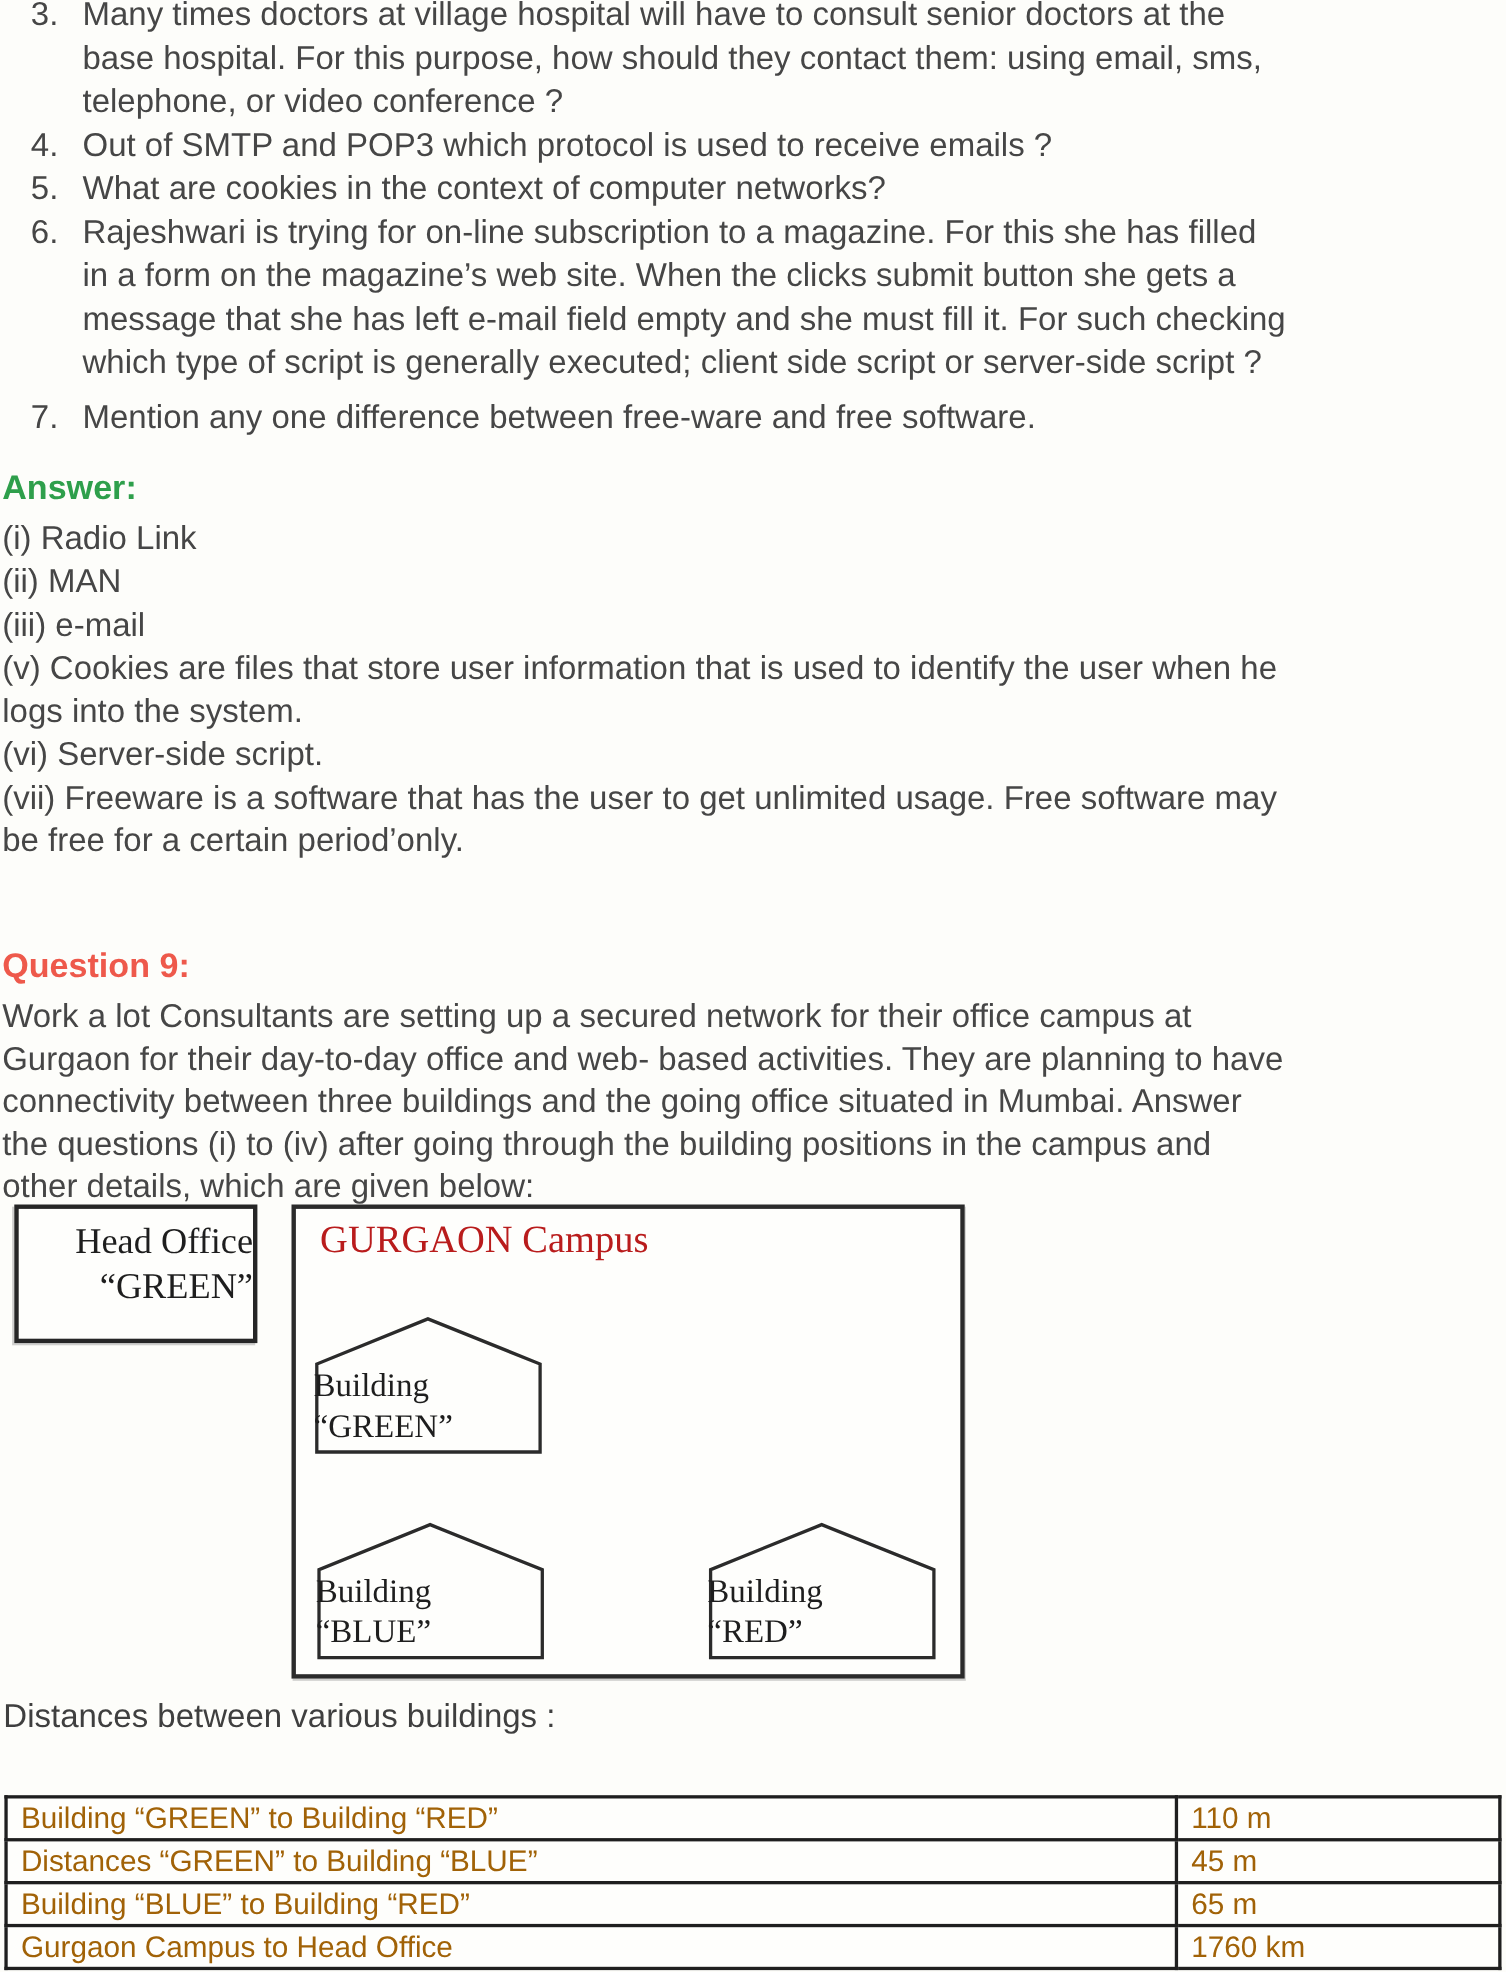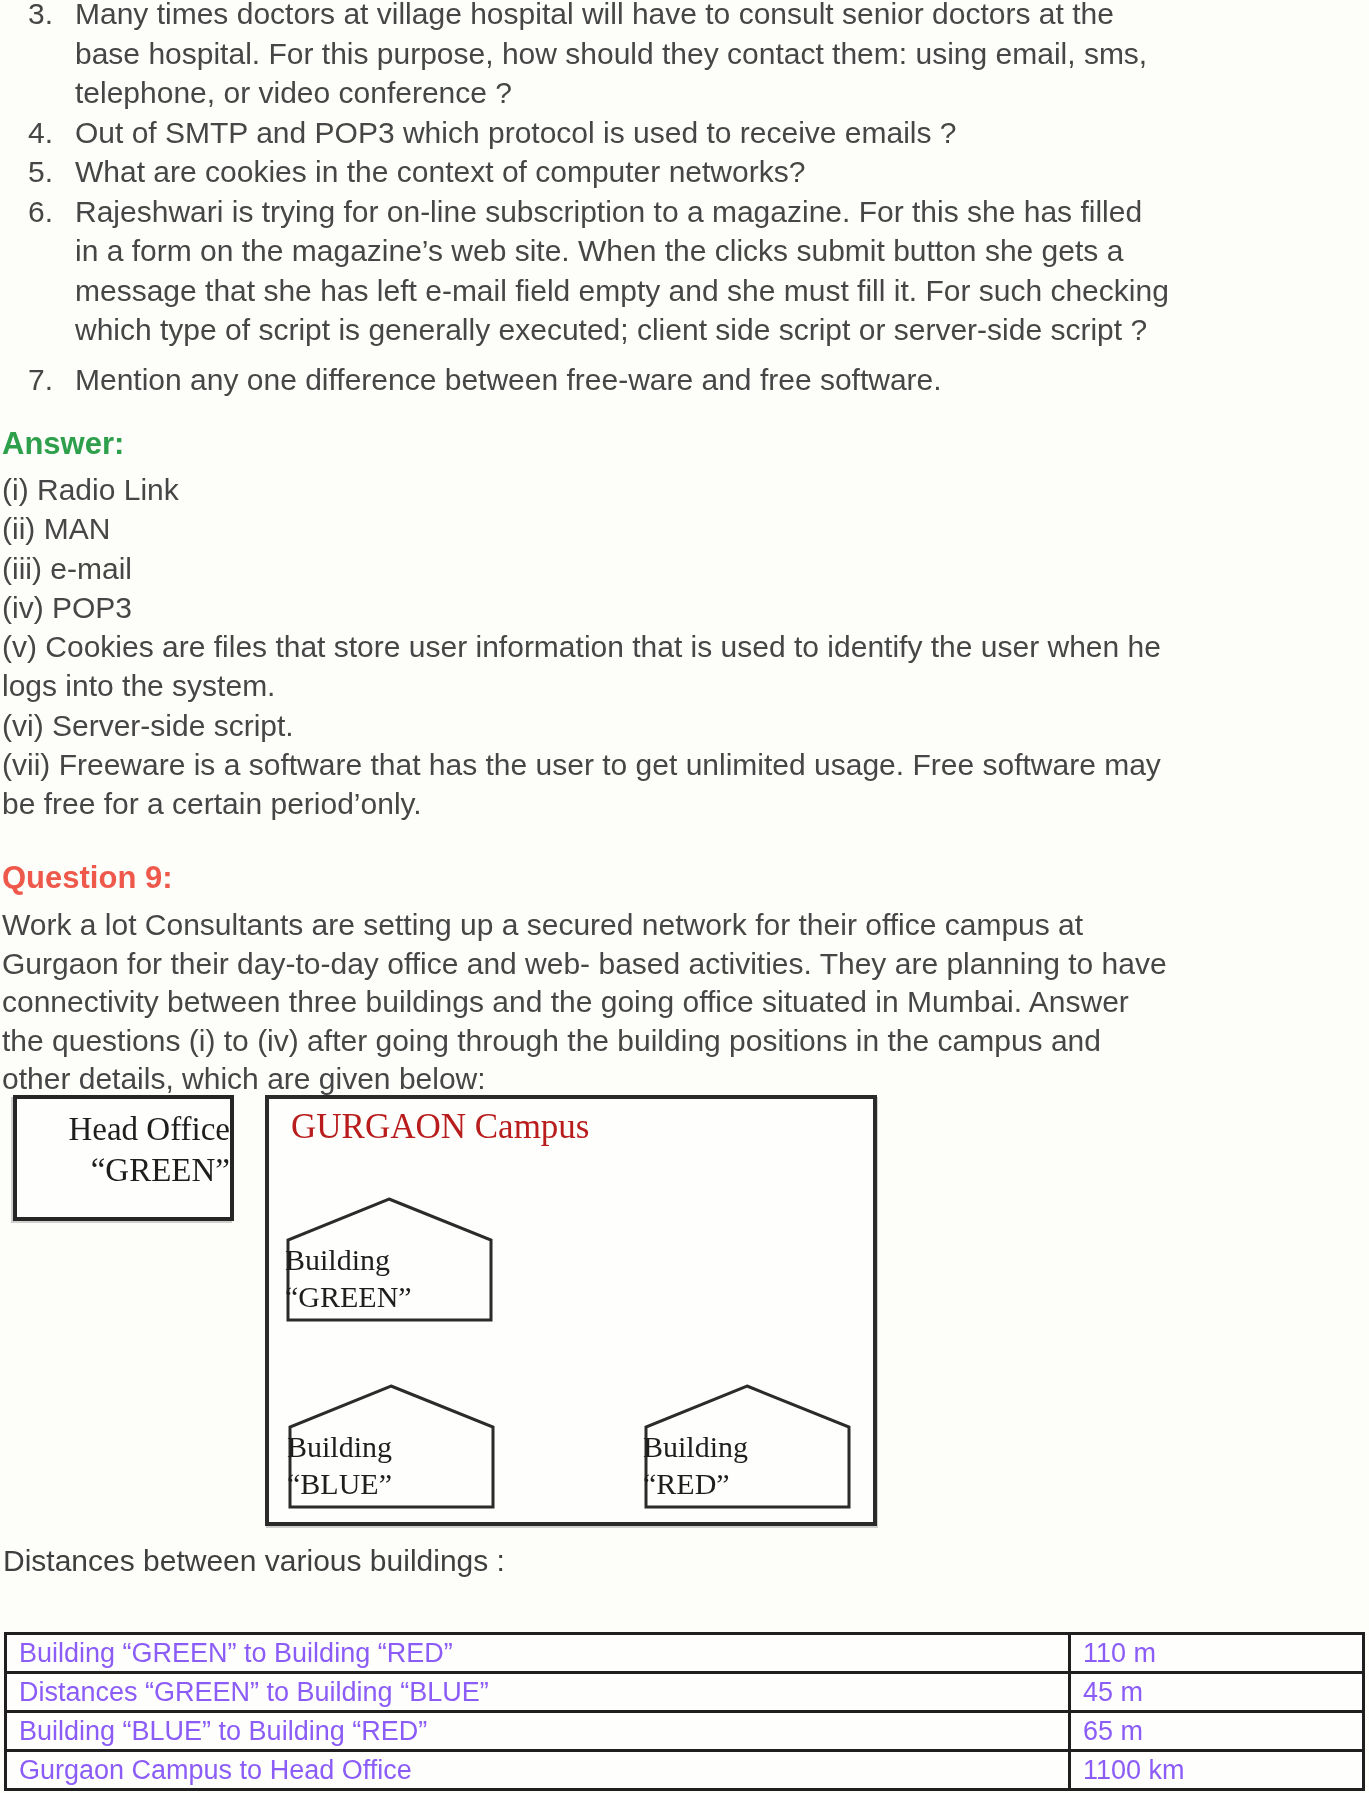--- a/index.html
+++ b/index.html
@@ -79,21 +79,21 @@
   .distances-heading {
     left: 3px; top: 1544px;
     font-size: 30px; color: #3f3f3f; white-space: nowrap;
   }
   .distances-table {
     left: 4px; top: 1632px; width: 1361px;
     border-collapse: collapse;
   }
   .distances-table td {
     border: 3px solid #1f1f1f;
-    height: 36px; font-size: 27px; color: #8b5cf6;
+    height: 36px; font-size: 27px; color: #a16207;
     padding: 0 0 0 12px; background: #fefefc;
     white-space: nowrap;
   }
   .distances-table td.col-label { width: 1052px; }
   .distances-table td.col-value { width: 280px; }
 </style>
 </head>
 <body>
 
 <div class="abs questions">
@@ -138,21 +138,20 @@
     </div>
   </div>
 
 </div>
 
 <div class="abs answer-block">
   <div class="answer-heading">Answer:</div>
   <div class="a-line">(i) Radio Link</div>
   <div class="a-line">(ii) MAN</div>
   <div class="a-line">(iii) e-mail</div>
-  <div class="a-line">(iv) POP3</div>
   <div class="a-line">(v) Cookies are files that store user information that is used to identify the user when he</div>
   <div class="a-line">logs into the system.</div>
   <div class="a-line">(vi) Server-side script.</div>
   <div class="a-line">(vii) Freeware is a software that has the user to get unlimited usage. Free software may</div>
   <div class="a-line">be free for a certain period’only.</div>
 </div>
 
 <div class="abs q9-block">
   <div class="q9-heading">Question 9:</div>
   <div class="p-line">Work a lot Consultants are setting up a secured network for their office campus at</div>
@@ -206,16 +205,16 @@
     <tr>
       <td class="col-label">Distances “GREEN” to Building “BLUE”</td>
       <td class="col-value">45 m</td>
     </tr>
     <tr>
       <td class="col-label">Building “BLUE” to Building “RED”</td>
       <td class="col-value">65 m</td>
     </tr>
     <tr>
       <td class="col-label">Gurgaon Campus to Head Office</td>
-      <td class="col-value">1100 km</td>
+      <td class="col-value">1760 km</td>
     </tr>
   </tbody>
 </table>
 
 </body></html>

